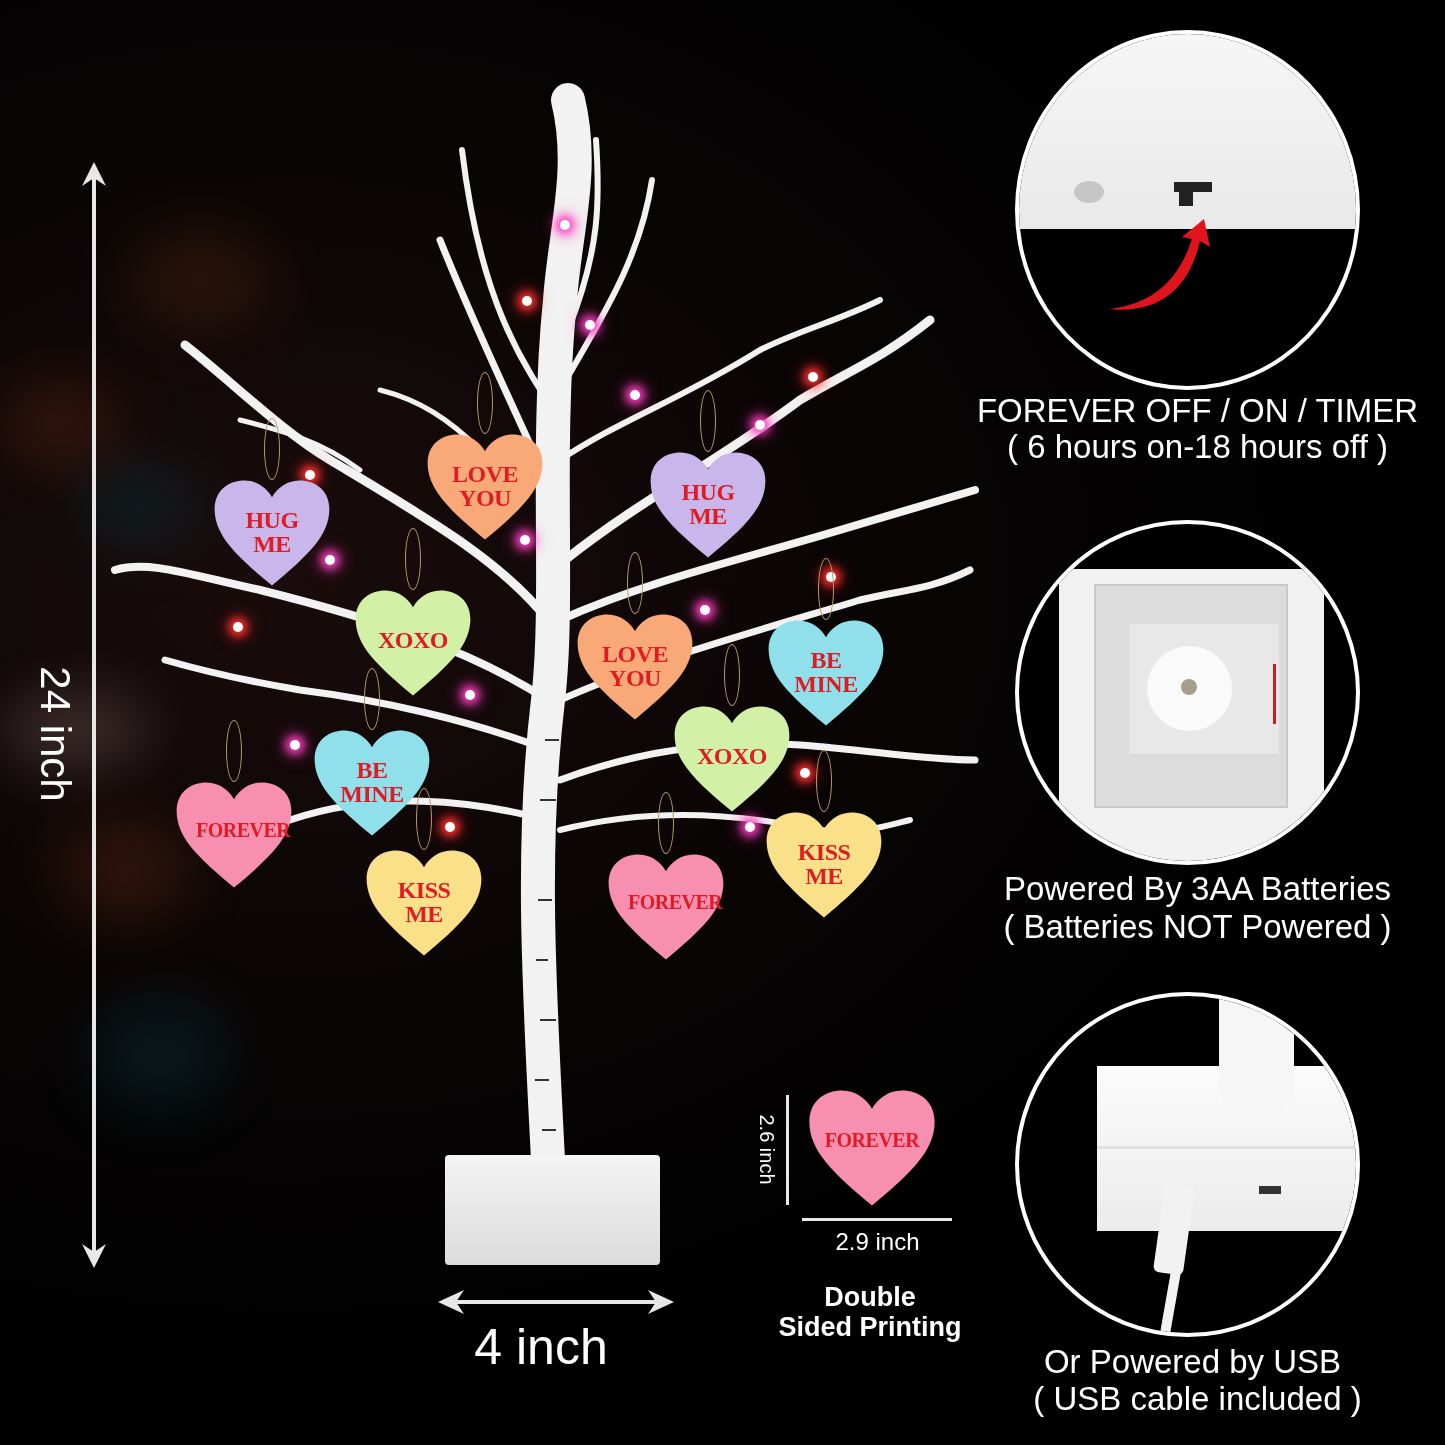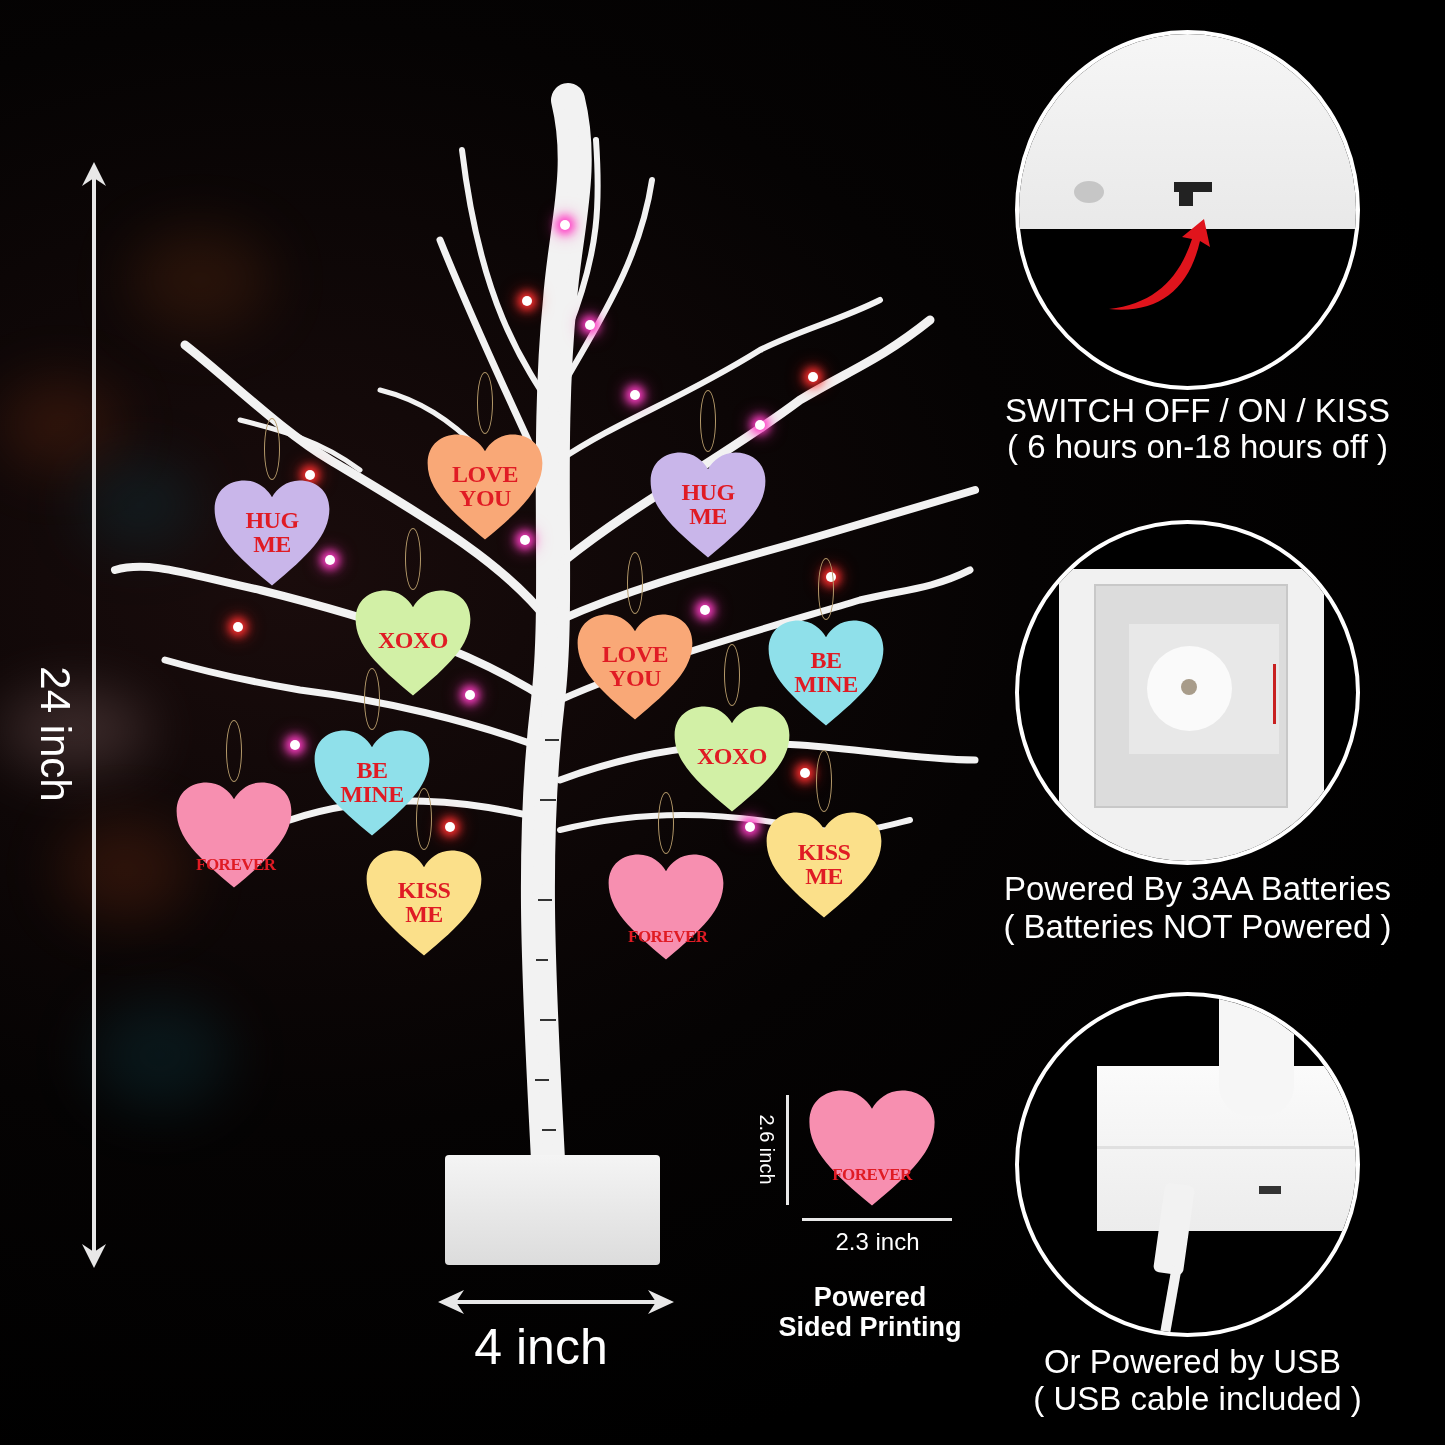--- a/index.html
+++ b/index.html
@@ -6,21 +6,21 @@
   #stage{position:relative;width:1445px;height:1445px;overflow:hidden;
     background:radial-gradient(ellipse at 20% 40%,#1a0c0c 0%,#050303 45%,#000 75%);
     font-family:"Liberation Sans",sans-serif;color:#fff;}
   .bokeh{position:absolute;border-radius:50%;filter:blur(28px);opacity:.35;}
   svg.tree{position:absolute;left:0;top:0;}
   .heart{position:absolute;width:120px;height:110px;}
   .heart svg{position:absolute;left:0;top:0;width:100%;height:100%;}
   .heart .txt{position:absolute;left:0;right:0;top:30px;text-align:center;
     font-family:"Liberation Serif",serif;font-weight:bold;color:#e01b24;
     font-size:24px;line-height:24px;letter-spacing:-0.5px;}
-  .heart .txt.small{font-size:17px;top:38px;margin-top:35px;}
+  .heart .txt.small{font-size:20px;top:38px;}
   .heart .hang{position:absolute;left:50%;top:-60px;width:16px;height:62px;
     margin-left:-8px;border:1.5px solid #b59a6a;border-radius:50%;box-sizing:border-box;}
   .label{position:absolute;text-align:center;color:#fff;}
   .circle{position:absolute;border-radius:50%;border:4px solid #fff;overflow:hidden;box-sizing:border-box;background:#000;}
   .arrow-v{position:absolute;width:4px;background:#e8e8e8;}
   .arrow-h{position:absolute;height:4px;background:#e8e8e8;}
   .led{position:absolute;width:10px;height:10px;border-radius:50%;
     background:#fff;box-shadow:0 0 8px 4px #ff3fc8,0 0 16px 6px rgba(255,60,180,.5);}
   .led.red{box-shadow:0 0 8px 4px #ff3030,0 0 16px 6px rgba(255,40,40,.5);}
 </style>
@@ -196,35 +196,35 @@
   <div>
     <div class="arrow-v" style="left:786px;top:1095px;height:110px;width:3px;"></div>
     <div class="label" style="left:716px;top:1138px;width:100px;font-size:20px;transform:rotate(90deg);">2.6 inch</div>
     <div class="heart" id="detail-heart" style="left:806px;top:1088px;width:132px;height:120px;">
       <svg viewBox="0 0 100 92">
           <path d="M50 90 C20 65 2 48 2 26 C2 10 14 2 27 2 C38 2 46 9 50 16 C54 9 62 2 73 2 C86 2 98 10 98 26 C98 48 80 65 50 90 Z" fill="#f78fb0"></path>
         </svg>
       <div class="txt small" style="top:40px;">FOREVER</div>
     </div>
     <div class="arrow-h" style="left:802px;top:1218px;width:150px;height:3px;"></div>
-    <div class="label" style="left:800px;top:1228px;width:155px;font-size:24px;">2.3 inch</div>
-    <div class="label" style="left:760px;top:1282px;width:220px;font-size:27px;font-weight:bold;">Powered</div>
+    <div class="label" style="left:800px;top:1228px;width:155px;font-size:24px;">2.9 inch</div>
+    <div class="label" style="left:760px;top:1282px;width:220px;font-size:27px;font-weight:bold;">Double</div>
     <div class="label" style="left:750px;top:1312px;width:240px;font-size:27px;font-weight:bold;">Sided Printing</div>
   </div>
 
   <div class="circle" style="left:1015px;top:30px;width:345px;height:360px;">
     <div style="position:absolute;left:0;top:0;width:100%;height:195px;background:linear-gradient(#f6f6f6,#e9e9e9);"></div>
     <div style="position:absolute;left:55px;top:147px;width:30px;height:22px;border-radius:50%;background:#c6c6c6;"></div>
     <div style="position:absolute;left:155px;top:148px;width:38px;height:10px;background:#222;"></div>
     <div style="position:absolute;left:160px;top:148px;width:14px;height:24px;background:#222;"></div>
     <svg style="position:absolute;left:85px;top:185px;" width="110" height="120">
       <path d="M5 90 C50 85 75 60 88 20 L78 18 L100 0 L106 28 L96 22 C85 70 55 95 5 90 Z" fill="#e0141c"></path>
     </svg>
   </div>
-  <div class="label" style="left:960px;top:392px;width:475px;font-size:33px;">SWITCH OFF / ON / KISS</div>
+  <div class="label" style="left:960px;top:392px;width:475px;font-size:33px;">FOREVER OFF / ON / TIMER</div>
   <div class="label" style="left:960px;top:428px;width:475px;font-size:33px;">( 6 hours on-18 hours off )</div>
 
   <div class="circle" style="left:1015px;top:520px;width:345px;height:345px;">
     <div style="position:absolute;left:40px;top:45px;width:265px;height:300px;background:#f1f1f1;"></div>
     <div style="position:absolute;left:75px;top:60px;width:190px;height:220px;background:#dcdcdc;border:2px solid #c8c8c8;"></div>
     <div style="position:absolute;left:110px;top:100px;width:150px;height:130px;background:#e8e8e8;"></div>
     <div style="position:absolute;left:128px;top:122px;width:85px;height:85px;border-radius:50%;background:#fafafa;"></div>
     <div style="position:absolute;left:162px;top:155px;width:16px;height:16px;border-radius:50%;background:#a89c8a;"></div>
     <div style="position:absolute;left:254px;top:140px;width:3px;height:60px;background:#c82020;"></div>
   </div>

